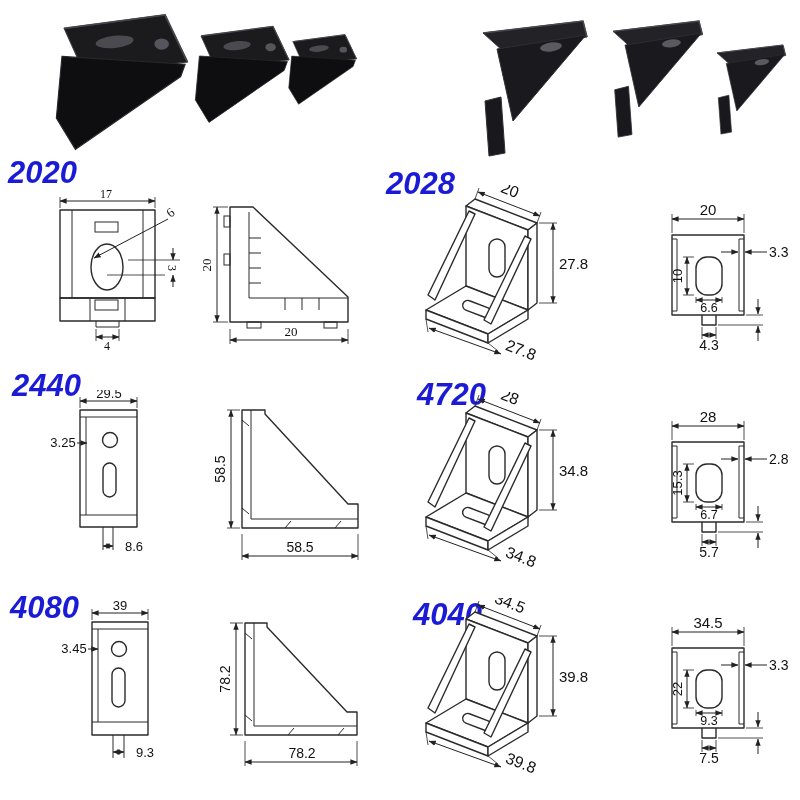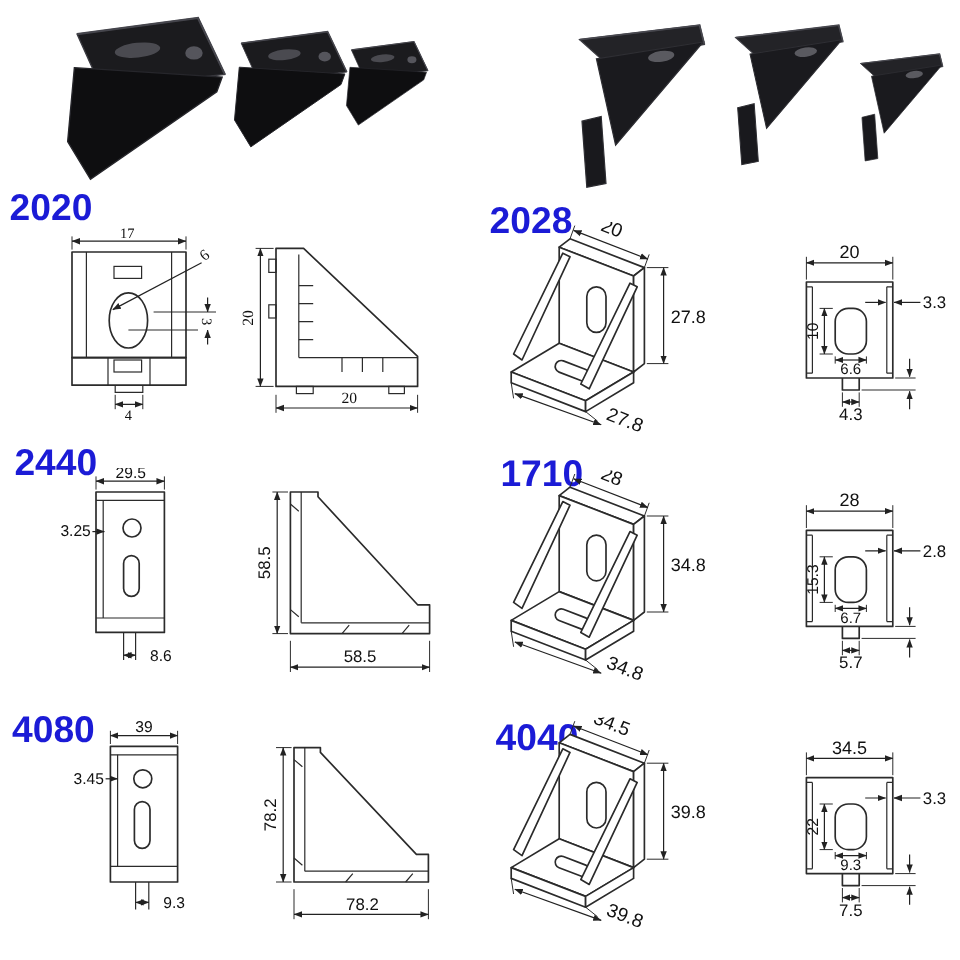--- a/index.html
+++ b/index.html
@@ -1,19 +1,19 @@
 <!DOCTYPE html>
 <html><head>
 <meta charset="utf-8">
 <style>
   html,body { margin:0; padding:0; background:#fff; }
   .canvas { position:relative; width:800px; height:800px; background:#ffffff; overflow:hidden;
             font-family:"Liberation Sans", sans-serif; }
   .model-label { position:absolute; font-family:"Liberation Sans", sans-serif;
-                 font-weight:700; font-size:31px; letter-spacing:0px; color:#1b1bd6; line-height:1; }
+                 font-weight:700; font-size:31px; letter-spacing:0px; color:#1b1bd6; line-height:1;font-style:italic; }
   svg { position:absolute; }
   .ol  { fill:none; stroke:#2b2b2b; stroke-width:1.4; stroke-linejoin:round; }
   .olw { fill:#ffffff; stroke:#2b2b2b; stroke-width:1.4; stroke-linejoin:round; }
   .tl  { fill:none; stroke:#2b2b2b; stroke-width:1; }
   .dl  { fill:none; stroke:#222222; stroke-width:1; }
   .xl  { fill:none; stroke:#222222; stroke-width:0.8; }
   text.ds     { font-family:"Liberation Sans", sans-serif; fill:#111; }
   text.dserif { font-family:"Liberation Serif", serif; fill:#111; }
 </style>
 </head>
@@ -61,23 +61,23 @@
       </g>
     <g>
         <use href="#bkB" transform="translate(158,16) scale(0.86)"></use>
       </g>
     <g>
         <use href="#bkB" transform="translate(262,40) scale(0.66)"></use>
       </g>
   </svg>
 
   <div class="model-label" style="left:8px;   top:157px;">2020</div>
-  <div class="model-label" style="left:408px; top:168px;text-align:right;">2028</div>
+  <div class="model-label" style="left:386px; top:168px;text-align:right;">2028</div>
   <div class="model-label" style="left:12px;  top:370px;">2440</div>
-  <div class="model-label" style="left:417px; top:379px;">1710</div>
+  <div class="model-label" style="left:417px; top:379px;">4720</div>
   <div class="model-label" style="left:10px;  top:592px;text-align:right;">4080</div>
   <div class="model-label" style="left:413px; top:599px;">4040</div>
 
   <svg width="340" height="165" style="left:40px; top:188px;" viewBox="0 0 340 165">
     <g>
       <rect class="ol" x="20" y="22" width="95" height="88"></rect>
       <line class="tl" x1="32" y1="22" x2="32" y2="110"></line>
       <line class="tl" x1="103" y1="22" x2="103" y2="110"></line>
       <rect class="tl" x="55" y="34" width="23" height="10"></rect>
       <ellipse class="ol" cx="67" cy="79" rx="16" ry="23"></ellipse>

